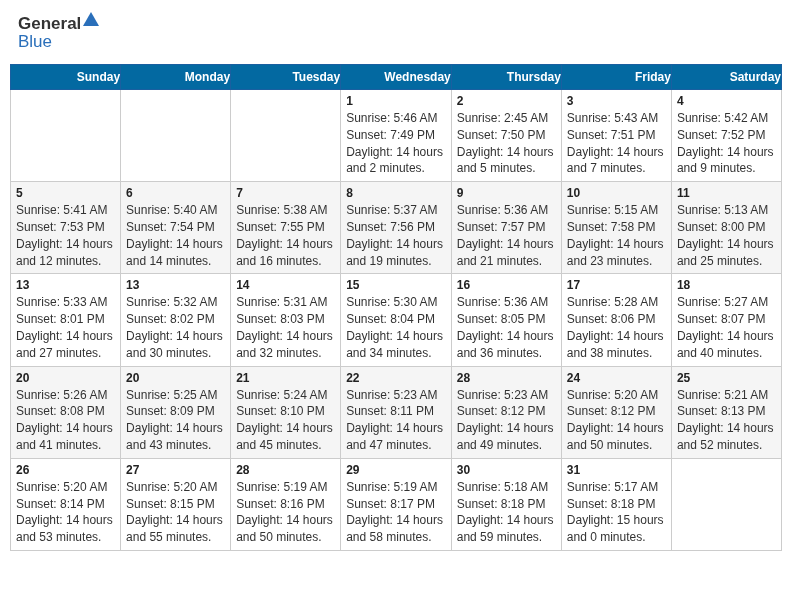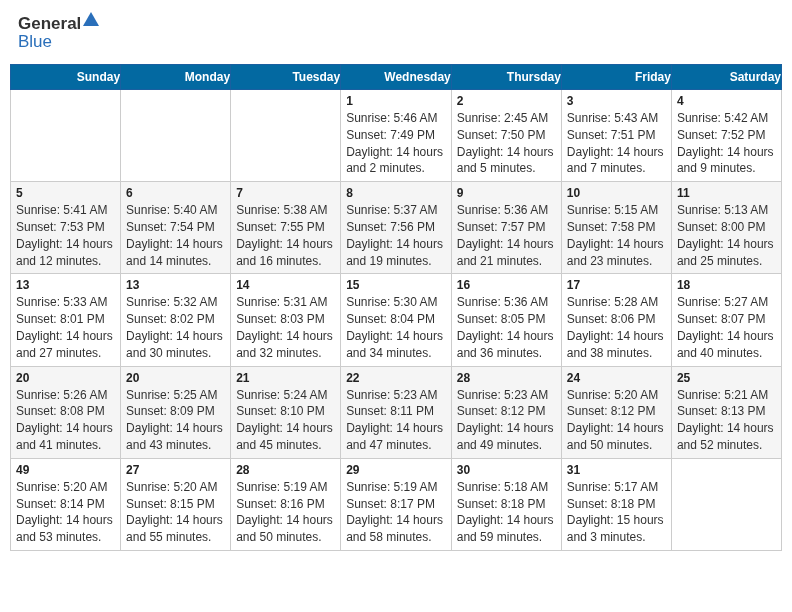--- a/index.html
+++ b/index.html
@@ -312,21 +312,21 @@
           <div class="day-number">25</div>
           <div class="day-info">
             <div>Sunrise: 5:21 AM</div>
             <div>Sunset: 8:13 PM</div>
             <div>Daylight: 14 hours and 52 minutes.</div>
           </div>
         </td>
       </tr>
       <tr>
         <td>
-          <div class="day-number">49</div>
+          <div class="day-number">26</div>
           <div class="day-info">
             <div>Sunrise: 5:20 AM</div>
             <div>Sunset: 8:14 PM</div>
             <div>Daylight: 14 hours and 53 minutes.</div>
           </div>
         </td>
         <td>
           <div class="day-number">27</div>
           <div class="day-info">
             <div>Sunrise: 5:20 AM</div>
@@ -356,19 +356,19 @@
             <div>Sunrise: 5:18 AM</div>
             <div>Sunset: 8:18 PM</div>
             <div>Daylight: 14 hours and 59 minutes.</div>
           </div>
         </td>
         <td>
           <div class="day-number">31</div>
           <div class="day-info">
             <div>Sunrise: 5:17 AM</div>
             <div>Sunset: 8:18 PM</div>
-            <div>Daylight: 15 hours and 3 minutes.</div>
+            <div>Daylight: 15 hours and 0 minutes.</div>
           </div>
         </td>
         <td class="empty-cell"></td>
       </tr>
     </tbody>
 </table>
 
 </body></html>

